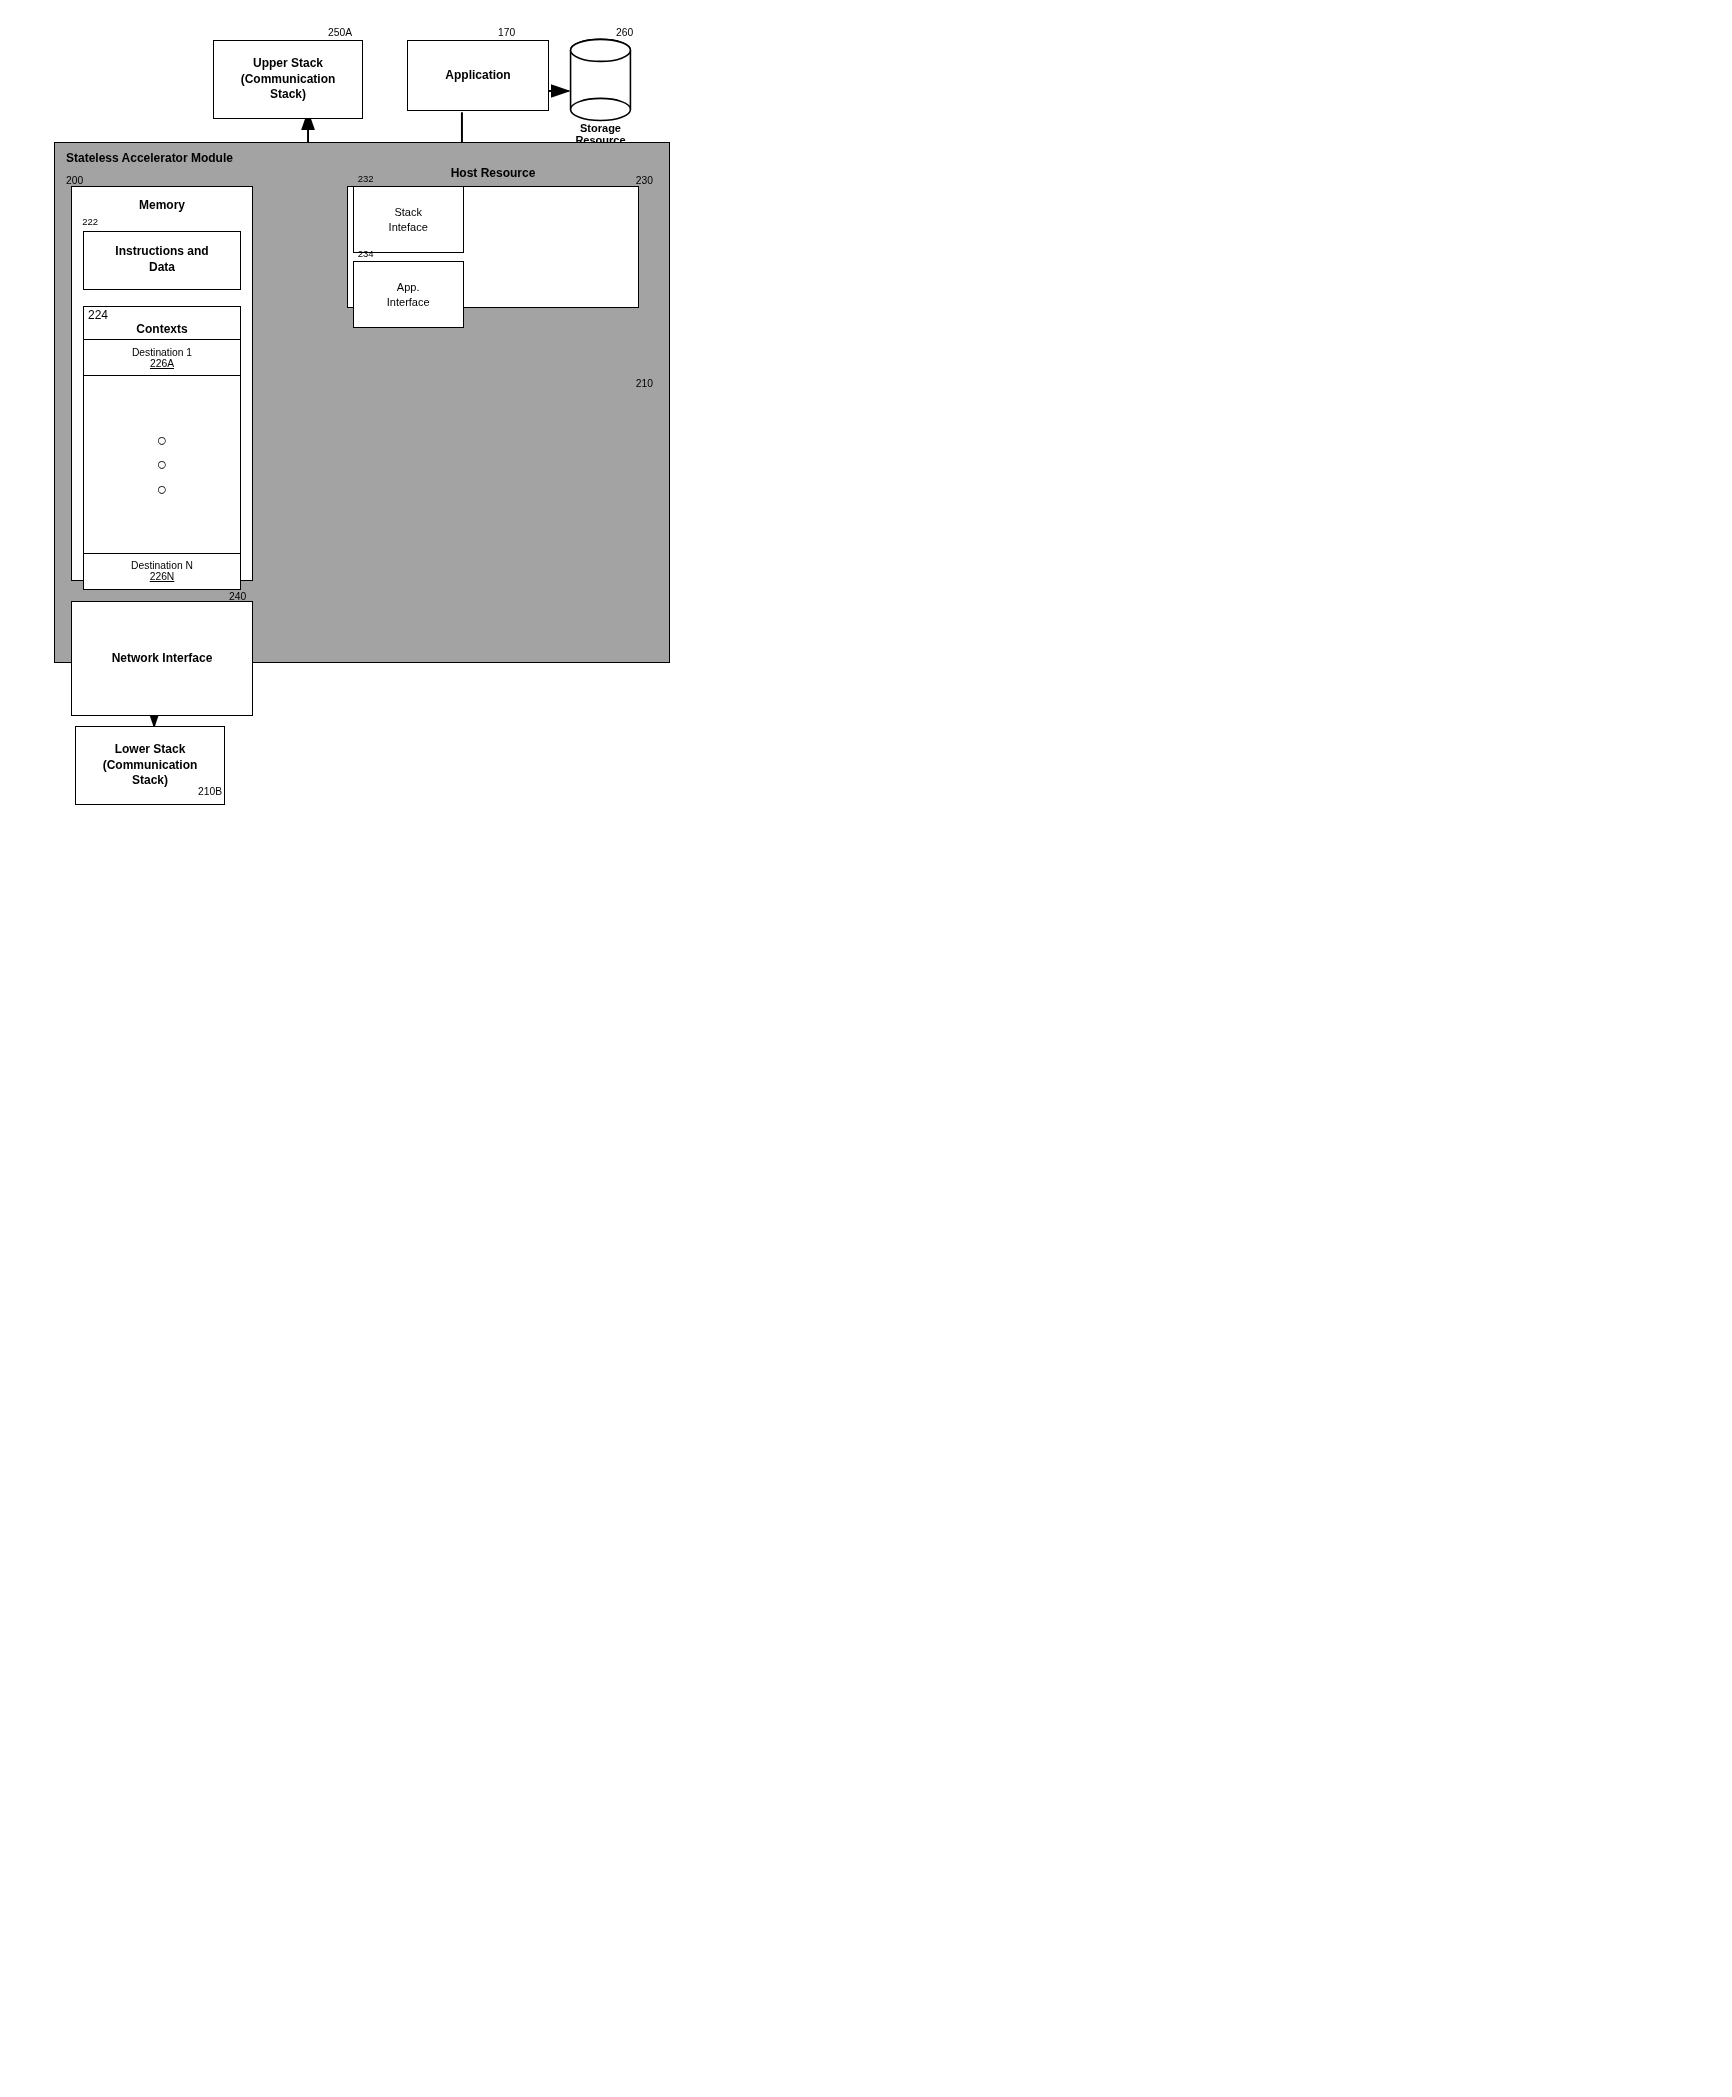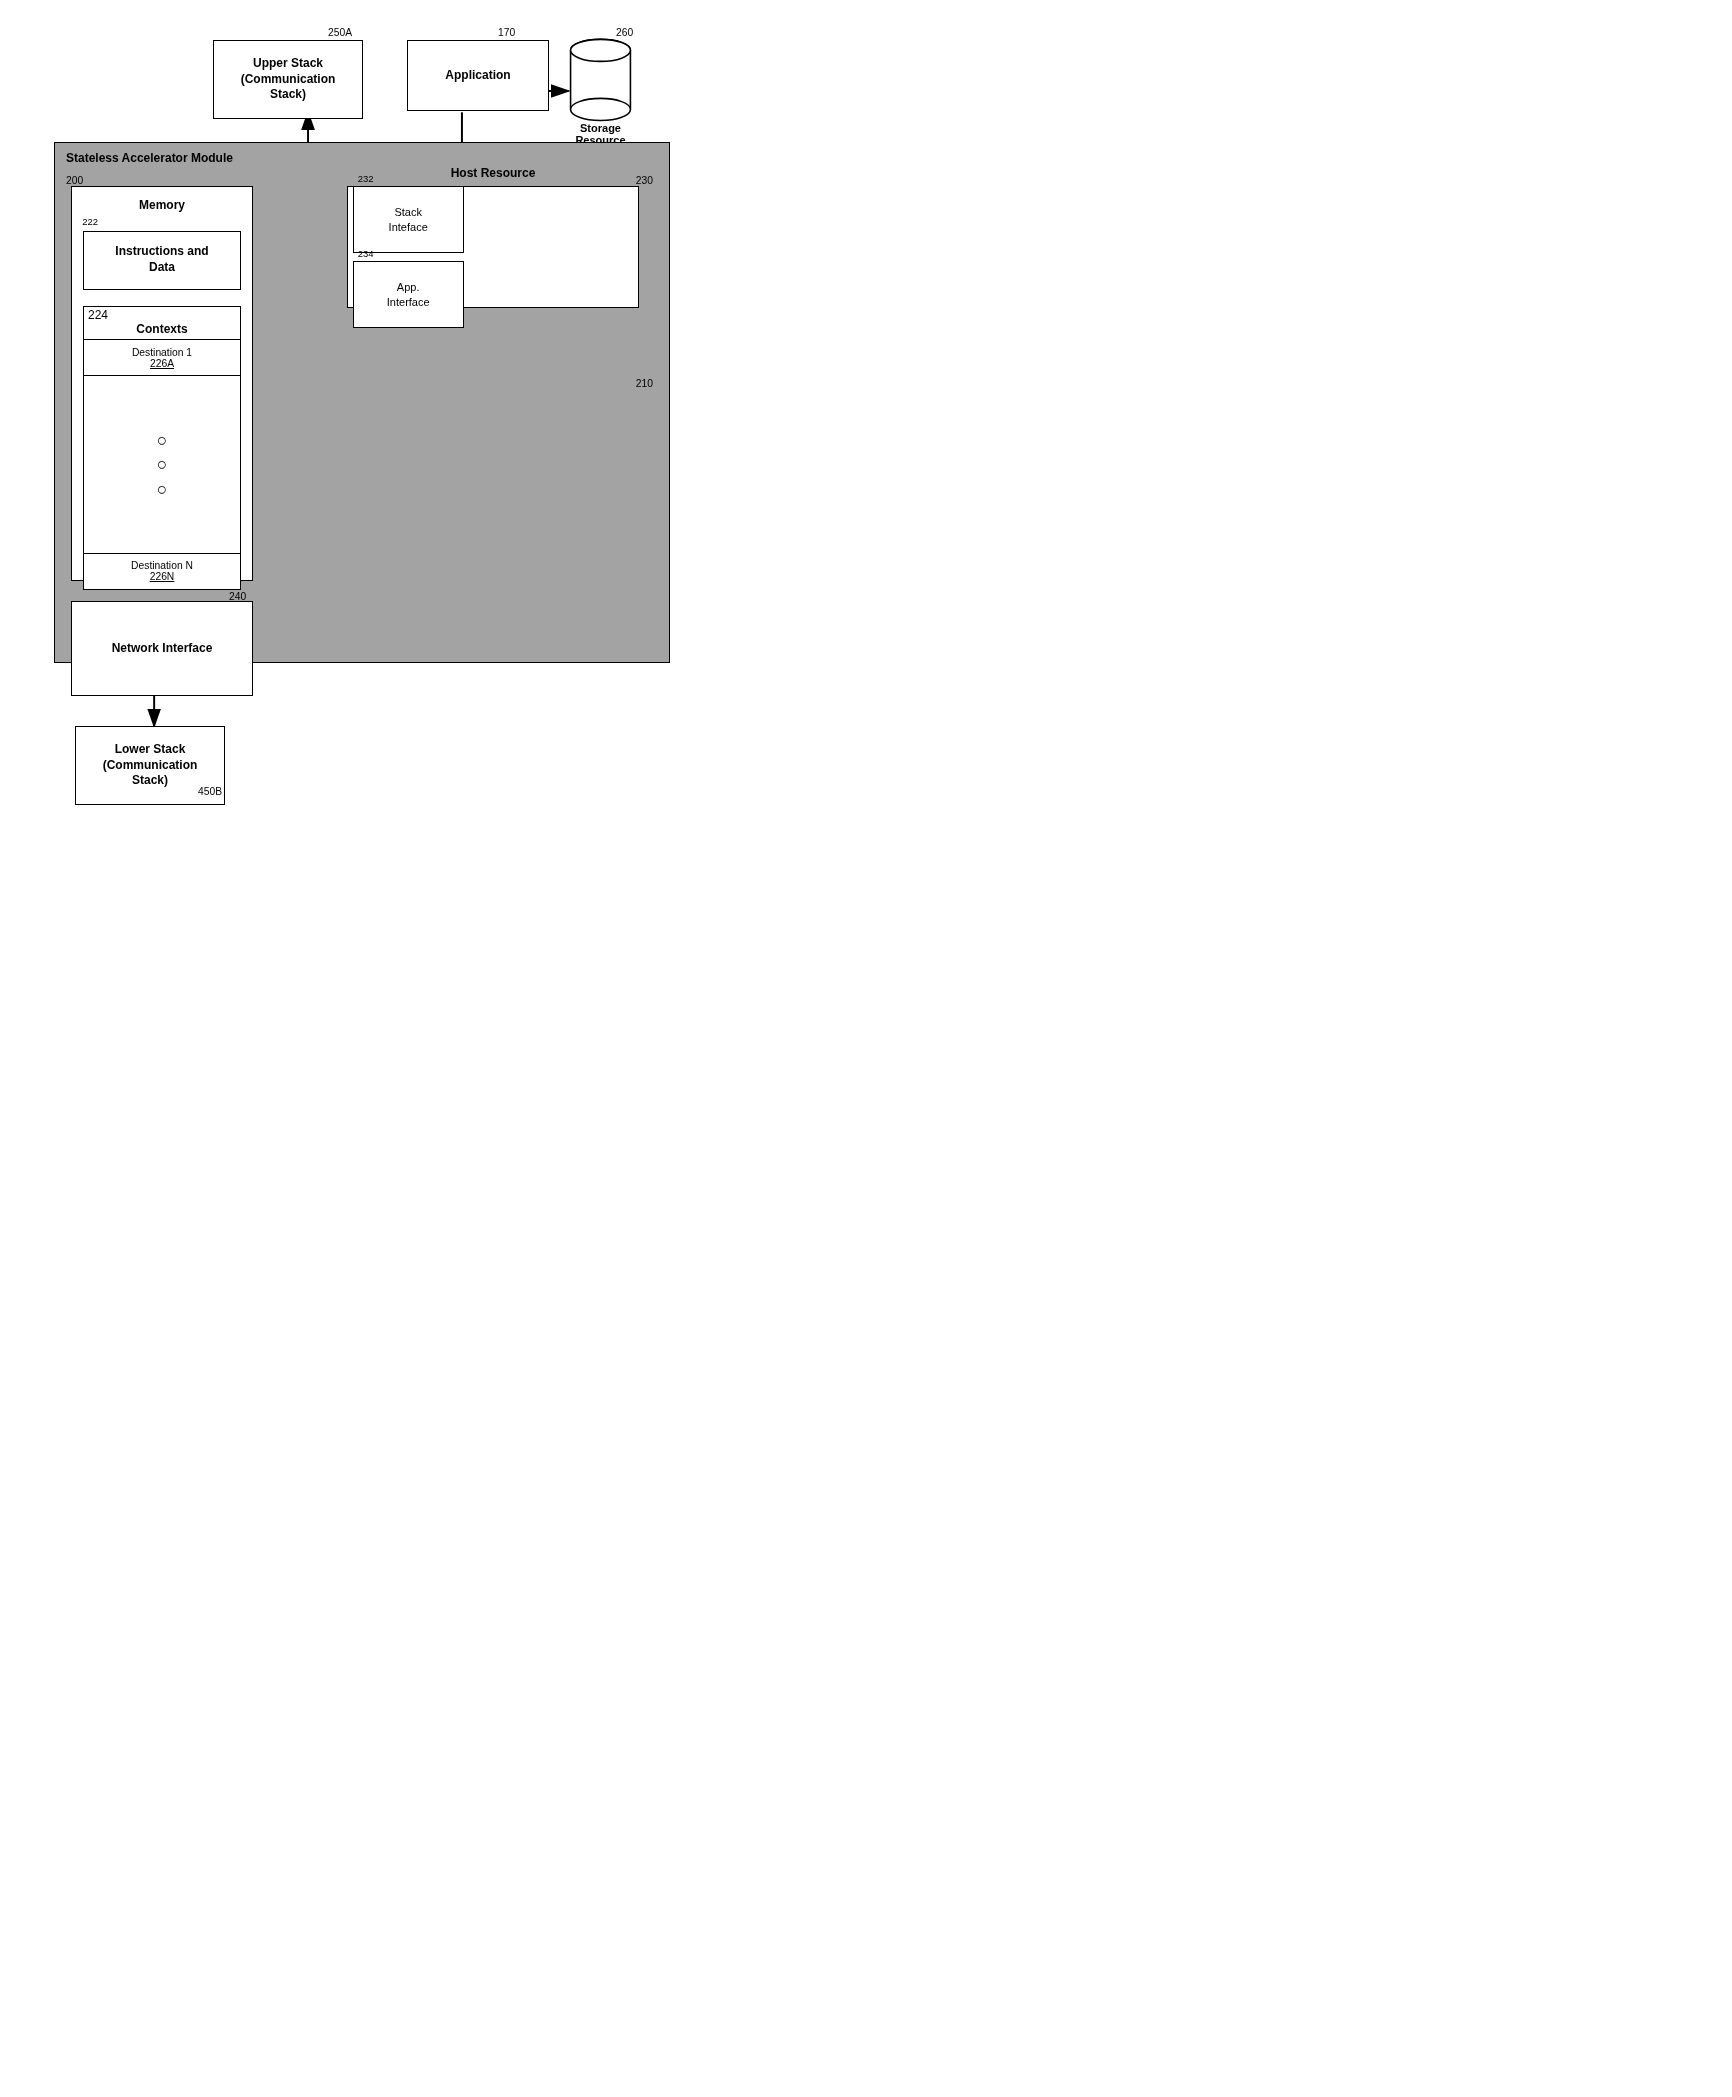--- a/index.html
+++ b/index.html
@@ -182,28 +182,28 @@
           <span class="box-label-normal">App.<br>Interface</span>
         </div>
       </div>
     </div>
 
     <div class="ref-label" style="right:16px; top:32px;">230</div>
 
 
     <div class="ref-label" style="right:16px; top:235px;">210</div>
 
-    <div class="box" style="left:16px; top:458px; width:182px; height:95px;">
+    <div class="box" style="left:16px; top:458px; width:182px; height:115px;">
       <span class="box-label">Network Interface</span>
     </div>
 
     <div class="ref-label" style="left:174px; top:448px;">240</div>
 
   </div>
 
   <div class="box" style="left:59px; top:710px; width:150px; height:79px;">
     <span class="box-label">Lower Stack<br>(Communication<br>Stack)</span>
   </div>
 
-  <div class="ref-label" style="left:182px; top:770px;">450B</div>
+  <div class="ref-label" style="left:182px; top:770px;">210B</div>
 
 </div>
 
 
 </body></html>

